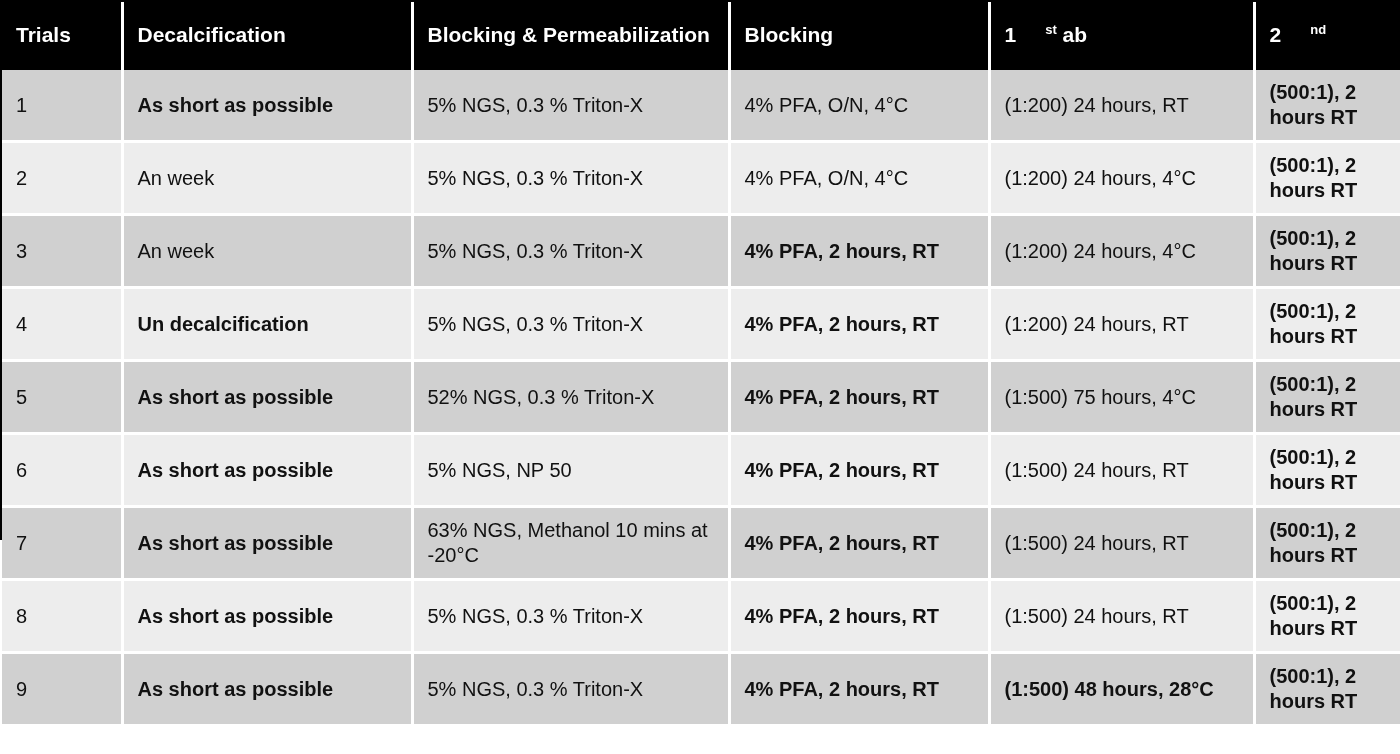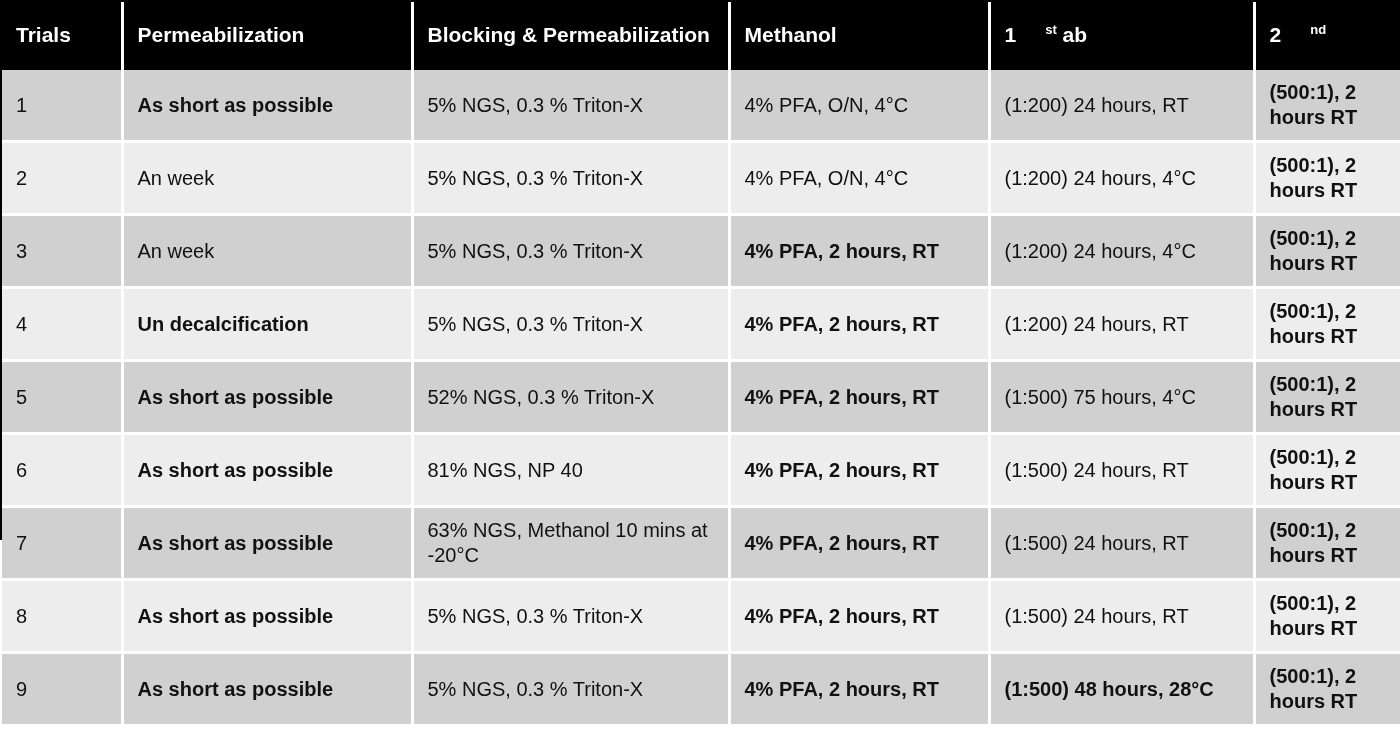--- a/index.html
+++ b/index.html
@@ -83,23 +83,23 @@
       <col class="c-trials">
       <col class="c-decalc">
       <col class="c-blocking">
       <col class="c-fixation">
       <col class="c-firstab">
       <col class="c-secondab">
     </colgroup>
     <thead>
       <tr>
         <th>Trials</th>
-        <th>Permeabilization</th>
+        <th>Decalcification</th>
         <th>Blocking &amp; Permeabilization</th>
-        <th>Methanol</th>
+        <th>Blocking</th>
         <th><span>1</span><sup>st</sup><span> ab</span></th>
         <th><span>2</span><sup>nd</sup><span></span></th>
       </tr>
     </thead>
     <tbody id="table-body">
         <tr class="row-odd">
           <td class="num">1</td>
           <td class="bold">As short as possible</td>
           <td>5% NGS, 0.3 % Triton-X</td>
           <td>4% PFA, O/N, 4°C</td>
@@ -134,21 +134,21 @@
           <td class="num">5</td>
           <td class="bold">As short as possible</td>
           <td>52% NGS, 0.3 % Triton-X</td>
           <td class="bold">4% PFA, 2 hours, RT</td>
           <td>(1:500) 75 hours, 4°C</td>
           <td class="bold">(500:1), 2 hours RT</td>
         </tr>
         <tr class="row-even">
           <td class="num">6</td>
           <td class="bold">As short as possible</td>
-          <td>81% NGS, NP 40</td>
+          <td>5% NGS, NP 50</td>
           <td class="bold">4% PFA, 2 hours, RT</td>
           <td>(1:500) 24 hours, RT</td>
           <td class="bold">(500:1), 2 hours RT</td>
         </tr>
         <tr class="row-odd">
           <td class="num">7</td>
           <td class="bold">As short as possible</td>
           <td>63% NGS, Methanol 10 mins at -20°C</td>
           <td class="bold">4% PFA, 2 hours, RT</td>
           <td>(1:500) 24 hours, RT</td>

